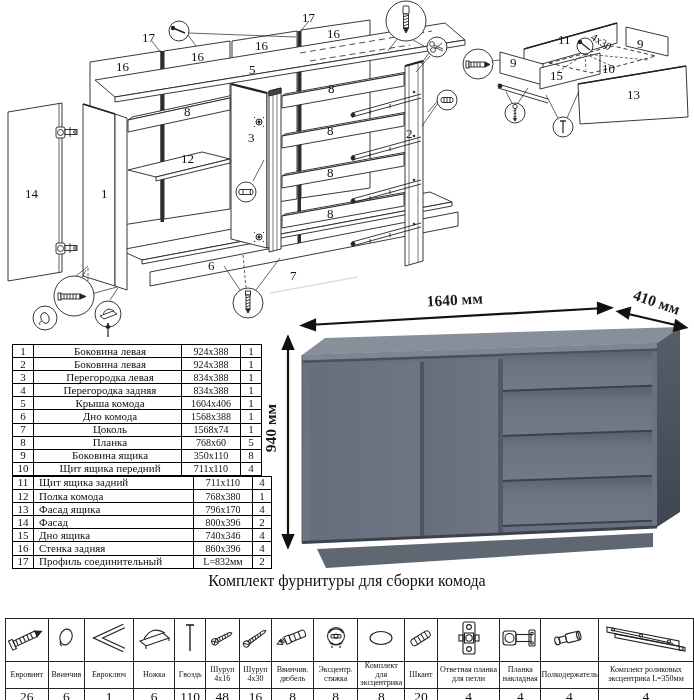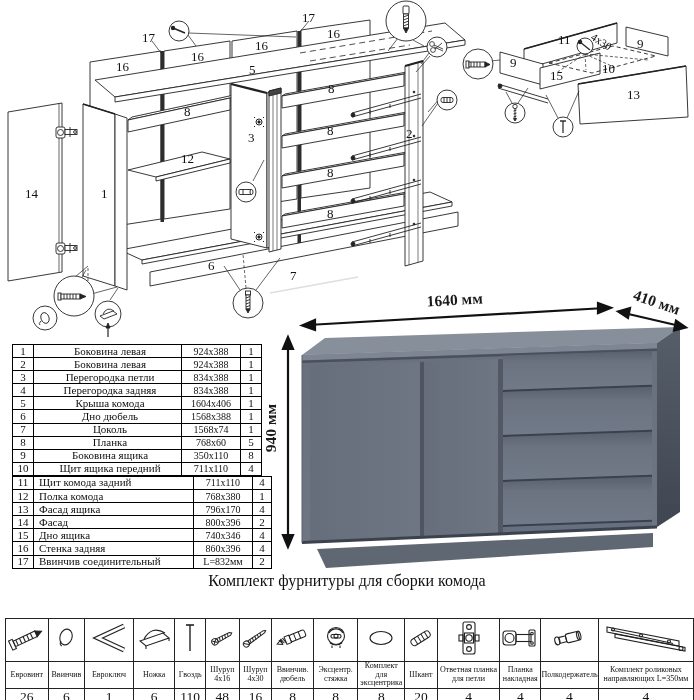--- a/index.html
+++ b/index.html
@@ -447,39 +447,39 @@
             <td class="c-qty">1</td>
           </tr>
     <tr>
             <td class="c-num">2</td>
             <td class="c-name">Боковина левая</td>
             <td class="c-size">924x388</td>
             <td class="c-qty">1</td>
           </tr>
     <tr>
             <td class="c-num">3</td>
-            <td class="c-name">Перегородка петли</td>
+            <td class="c-name">Перегородка левая</td>
             <td class="c-size">834x388</td>
             <td class="c-qty">1</td>
           </tr>
     <tr>
             <td class="c-num">4</td>
             <td class="c-name">Перегородка задняя</td>
             <td class="c-size">834x388</td>
             <td class="c-qty">1</td>
           </tr>
     <tr>
             <td class="c-num">5</td>
             <td class="c-name">Крыша комода</td>
             <td class="c-size">1604x406</td>
             <td class="c-qty">1</td>
           </tr>
     <tr>
             <td class="c-num">6</td>
-            <td class="c-name">Дно дюбель</td>
+            <td class="c-name">Дно комода</td>
             <td class="c-size">1568x388</td>
             <td class="c-qty">1</td>
           </tr>
     <tr>
             <td class="c-num">7</td>
             <td class="c-name ind3">Цоколь</td>
             <td class="c-size">1568x74</td>
             <td class="c-qty">1</td>
           </tr>
     <tr>
@@ -499,21 +499,21 @@
             <td class="c-name">Щит ящика передний</td>
             <td class="c-size">711x110</td>
             <td class="c-qty">4</td>
           </tr>
   </tbody>
       </table>
   <table class="t2">
     <tbody>
           <tr>
             <td class="c-num">11</td>
-            <td class="c-name ind1">Щит комода задний</td>
+            <td class="c-name ind1">Щит ящика задний</td>
             <td class="c-size">711x110</td>
             <td class="c-qty">4</td>
           </tr>
     <tr>
             <td class="c-num">12</td>
             <td class="c-name ind1">Полка комода</td>
             <td class="c-size">768x380</td>
             <td class="c-qty">1</td>
           </tr>
     <tr>
@@ -535,21 +535,21 @@
             <td class="c-qty">4</td>
           </tr>
     <tr>
             <td class="c-num">16</td>
             <td class="c-name ind1">Стенка задняя</td>
             <td class="c-size">860x396</td>
             <td class="c-qty">4</td>
           </tr>
     <tr>
             <td class="c-num">17</td>
-            <td class="c-name">Ввинчив соединительный</td>
+            <td class="c-name">Профиль соединительный</td>
             <td class="c-size">L=832мм</td>
             <td class="c-qty">2</td>
           </tr>
   </tbody>
       </table>
 </div>
 
 <div id="hw-title">Комплект фурнитуры для сборки комода</div>
 <div id="hw">
   <table>
@@ -701,21 +701,21 @@
       <td>Гвоздь</td>
       <td>Шуруп 4х16</td>
       <td>Шуруп 4х30</td>
       <td>Ввинчив. дюбель</td>
       <td>Эксцентр. стяжка</td>
       <td>Комплект для эксцентрика</td>
       <td>Шкант</td>
       <td>Ответная планка для петли</td>
       <td>Планка накладная</td>
       <td>Полкодержатель</td>
-      <td>Комплект роликовых направляющих L=350мм</td>
+      <td>Комплект роликовых эксцентрика L=350мм</td>
     </tr>
     <tr class="r-qty">
       <td>26</td>
       <td>6</td>
       <td>1</td>
       <td>6</td>
       <td>110</td>
       <td>48</td>
       <td>16</td>
       <td>8</td>

